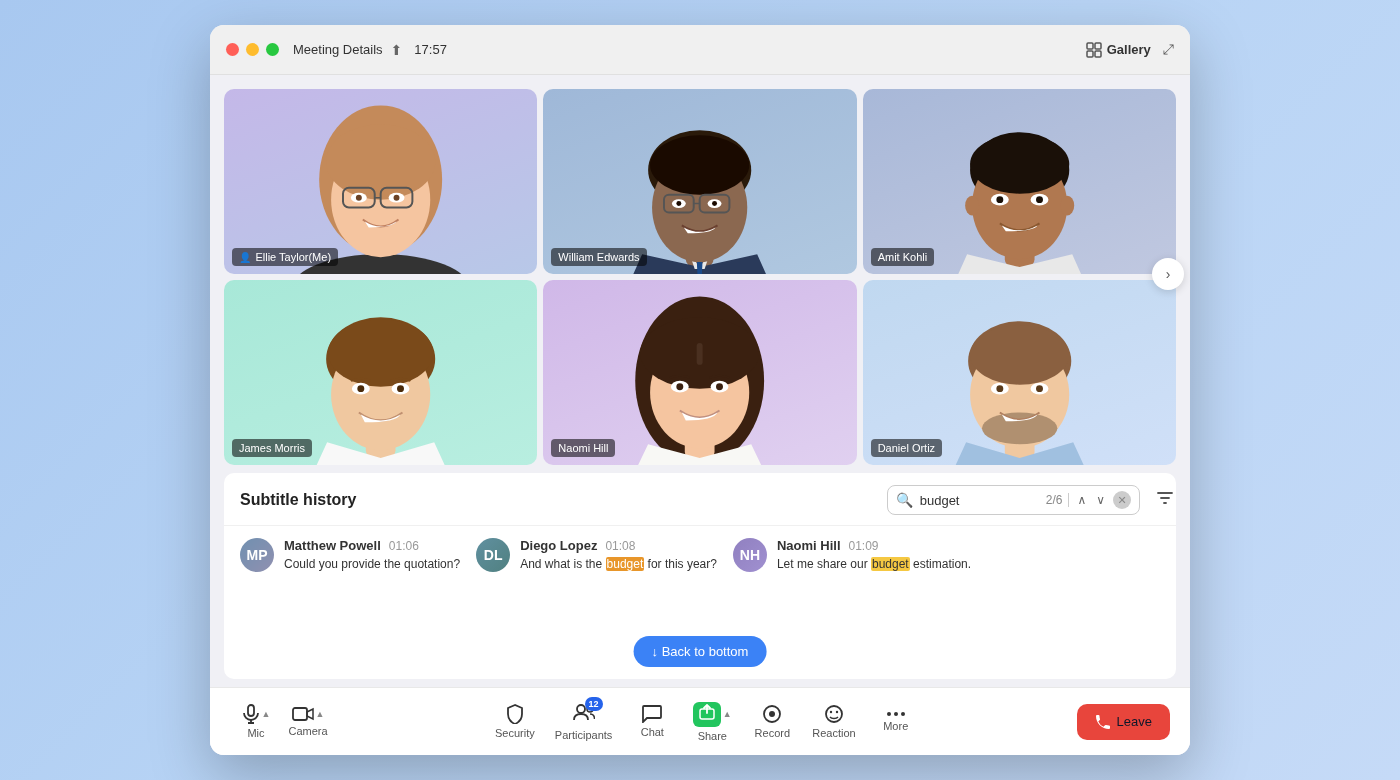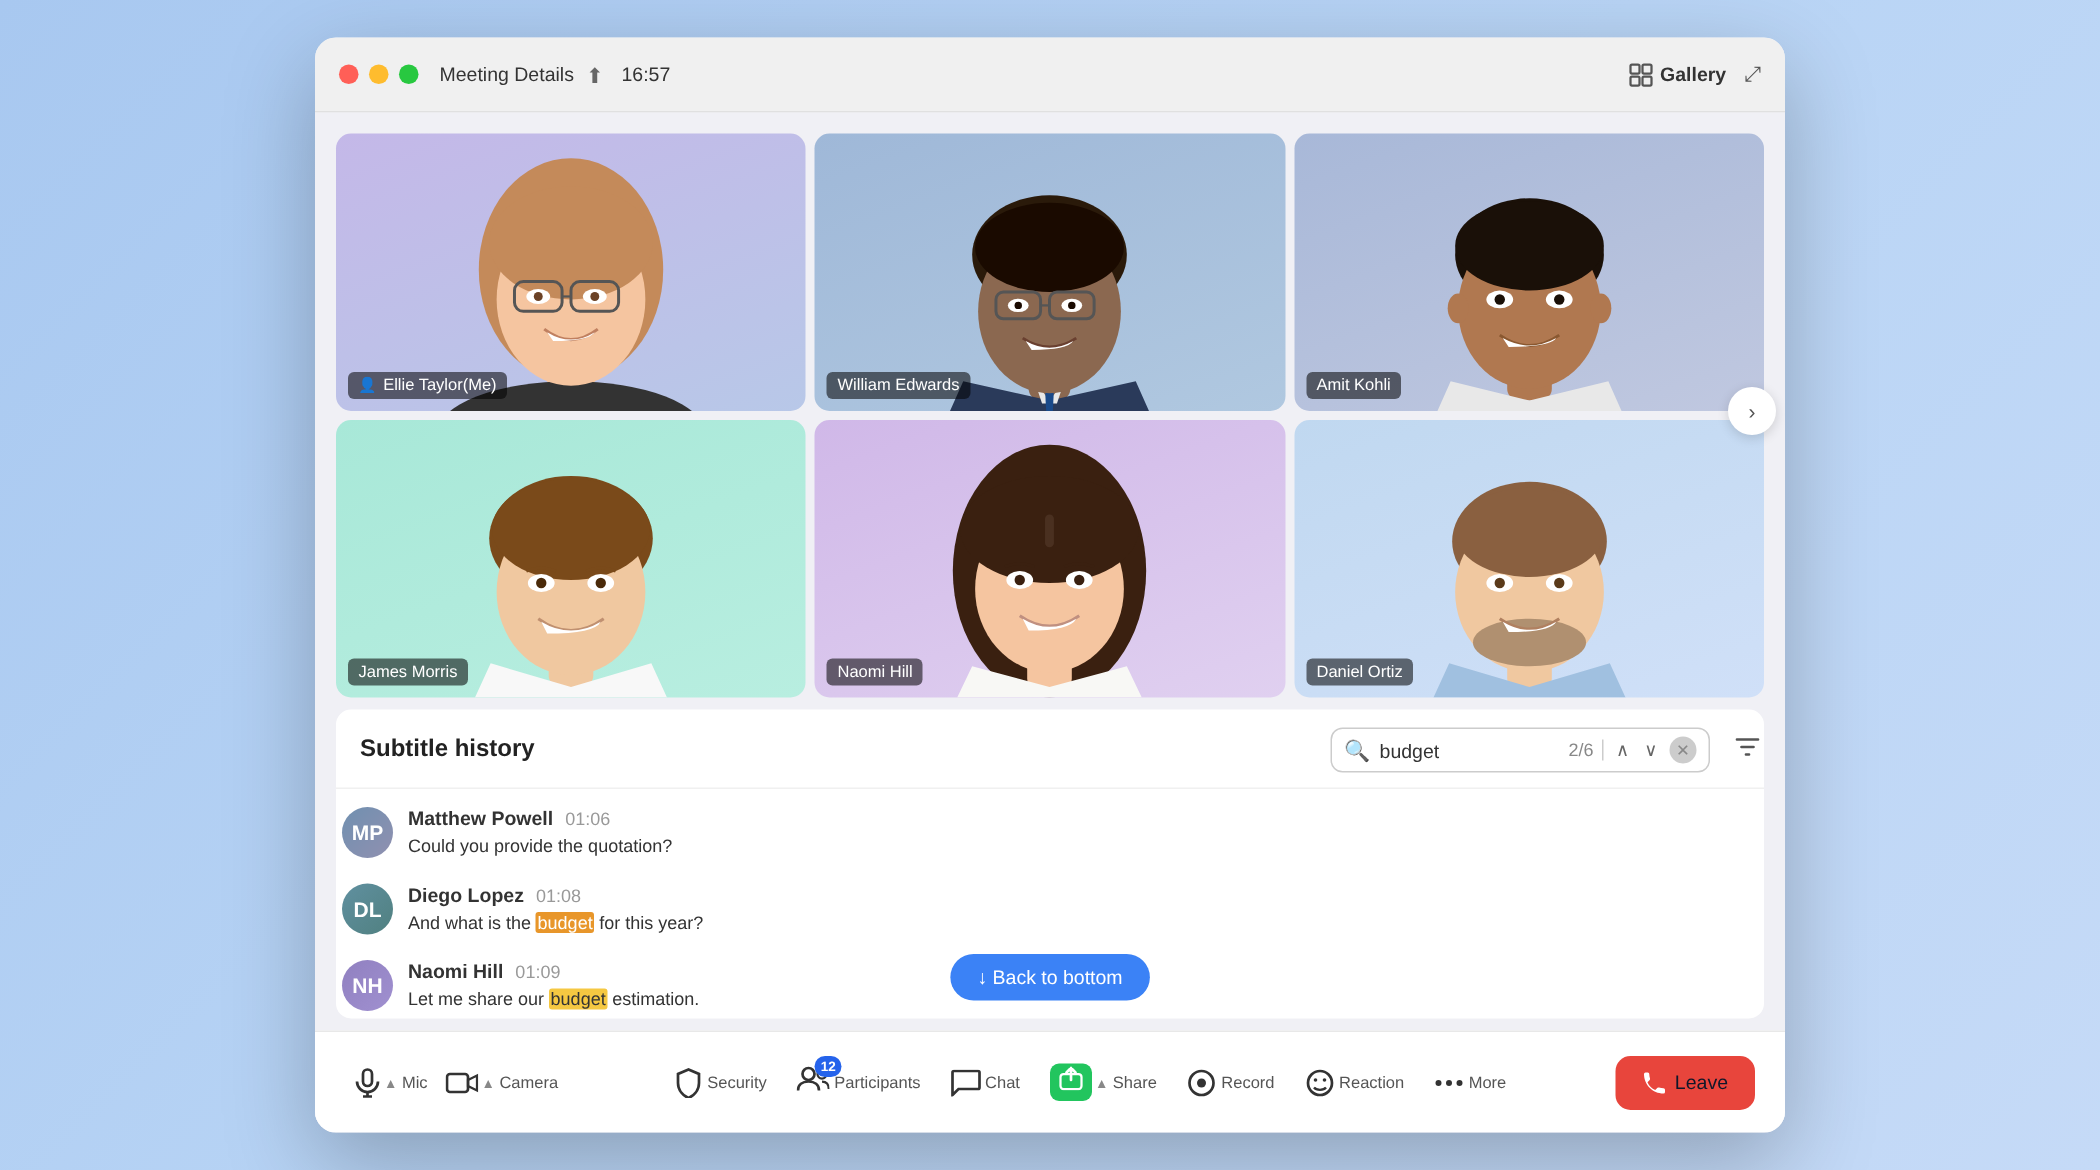--- a/index.html
+++ b/index.html
@@ -233,24 +233,24 @@
     .filter-btn {
       background: none;
       border: none;
       cursor: pointer;
       color: #555;
       font-size: 16px;
       margin-left: 4px;
     }
     .subtitle-messages {
       flex: 1;
-      padding: 12px 4px;
+      padding: 12px 16px;
       overflow-y: auto;
       display: flex;
-      flex-direction: column;
+      flex-direction: row;
       gap: 16px;
       position: relative;
     }
     .message-row {
       display: flex;
       gap: 10px;
       align-items: flex-start;
     }
     .msg-avatar {
       width: 34px;
@@ -307,21 +307,21 @@
       align-items: center;
       padding: 0 20px;
       flex-shrink: 0;
     }
     .toolbar-group {
       display: flex;
       align-items: center;
     }
     .toolbar-item {
       display: flex;
-      flex-direction: row;
+      flex-direction: column;
       align-items: center;
       gap: 3px;
       cursor: pointer;
       padding: 0 6px;
       min-width: 52px;
     }
     .toolbar-item-icon {
       font-size: 20px;
       color: #333;
       display: flex;
@@ -389,21 +389,21 @@
 <div class="window">
 
   <div class="titlebar">
     <div class="traffic-lights">
       <div class="traffic-light tl-red"></div>
       <div class="traffic-light tl-yellow"></div>
       <div class="traffic-light tl-green"></div>
     </div>
     <span class="meeting-title">Meeting Details</span>
     <span class="share-icon">⬆</span>
-    <span class="timer">16:57</span>
+    <span class="timer">17:57</span>
     <div class="titlebar-right">
       <div class="gallery-btn">
         <svg width="16" height="16" viewBox="0 0 16 16" fill="none">
           <rect x="1" y="1" width="6" height="6" rx="1" stroke="#555" stroke-width="1.5" fill="none"></rect>
           <rect x="9" y="1" width="6" height="6" rx="1" stroke="#555" stroke-width="1.5" fill="none"></rect>
           <rect x="1" y="9" width="6" height="6" rx="1" stroke="#555" stroke-width="1.5" fill="none"></rect>
           <rect x="9" y="9" width="6" height="6" rx="1" stroke="#555" stroke-width="1.5" fill="none"></rect>
         </svg>
         <span>Gallery</span>
       </div>

